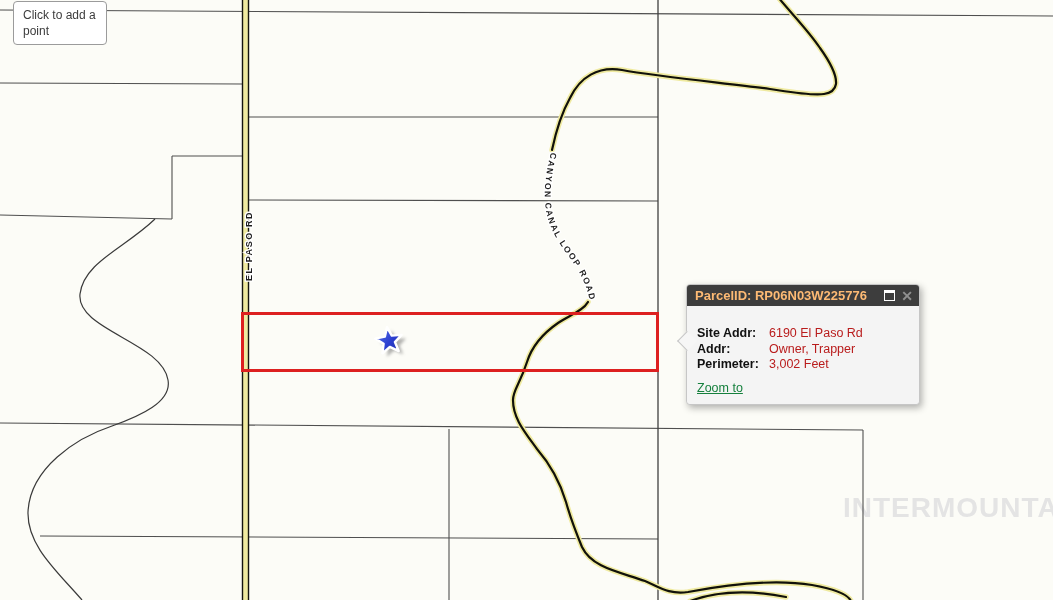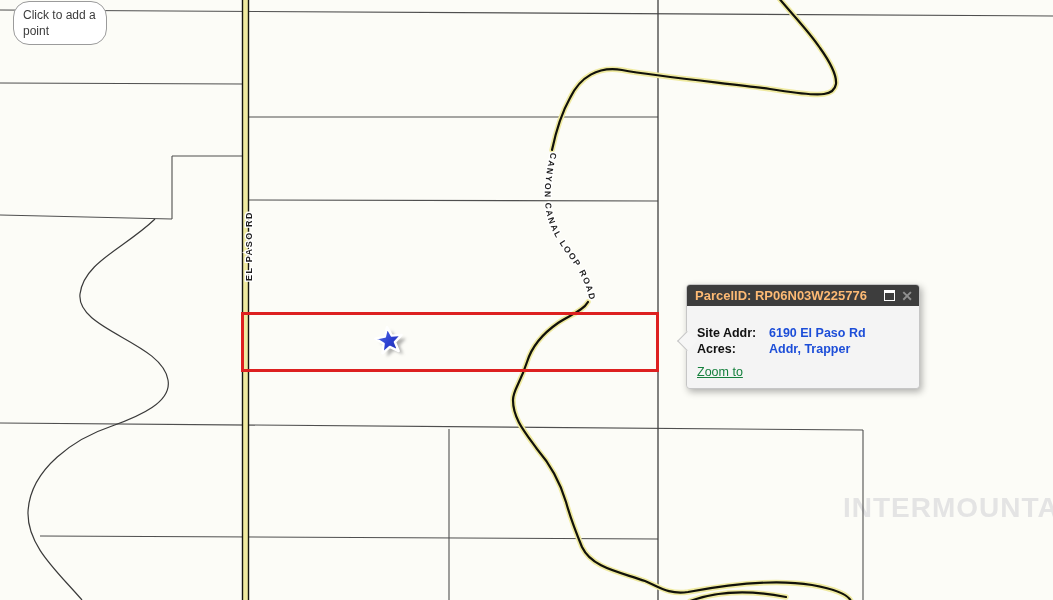--- a/index.html
+++ b/index.html
@@ -8,40 +8,40 @@
 
   
   .watermark{position:absolute;left:843px;top:492px;font-size:28px;font-weight:bold;
     letter-spacing:1px;color:#e4e4e4;white-space:nowrap;user-select:none;}
 
   
   .map-svg{position:absolute;left:0;top:0;}
 
   
   .add-point-tip{position:absolute;left:13px;top:1px;width:74px;
-    background:#ffffff;border:1px solid #9b9b9b;border-radius:16px;
+    background:#ffffff;border:1px solid #9b9b9b;border-radius:4px;
     padding:5px 9px;font-size:12px;line-height:1.35;color:#3c3c3c;}
 
   
   .popup{position:absolute;left:686px;top:284px;width:232px;
     background:#f4f4f4;border:1px solid #c6c6c6;border-radius:4px;
     box-shadow:2px 3px 7px rgba(0,0,0,.3);font-size:12.5px;color:#222;}
   .popup-pointer{position:absolute;left:-7px;top:49px;width:13px;height:13px;
     background:#f6f6f6;border-left:1px solid #c6c6c6;border-bottom:1px solid #c6c6c6;
     transform:rotate(45deg);}
   .popup-title-bar{position:relative;background:#3d3d3d;border-radius:3px 3px 0 0;
     height:21px;display:flex;align-items:center;padding:0 8px;}
   .popup-title-text{color:#fdba74;font-weight:bold;font-size:13px;white-space:nowrap;}
   .titlebar-icons{position:absolute;right:6px;top:0;height:21px;display:flex;align-items:center;gap:6px;}
   .max-icon{width:9px;height:7px;border:1px solid #fff;border-top:3px solid #fff;display:inline-block;cursor:pointer;}
   .close-icon{color:#909090;font-size:14px;font-weight:bold;line-height:1;cursor:pointer;}
   .popup-body{padding:20px 10px 9px 10px;background:#f4f4f4;border-radius:0 0 4px 4px;}
   .info-row{display:flex;line-height:15.5px;}
   .info-label{width:72px;font-weight:bold;color:#111;flex:none;}
-  .info-value{color:#1d4ed8;font-weight:bold;}
+  .info-value{color:#b91c1c;}
   .zoom-link{display:inline-block;margin-top:8px;color:#15803d;text-decoration:underline;cursor:pointer;}
 </style>
 </head>
 <body>
 
 <div class="watermark">INTERMOUNTAIN</div>
 
 <svg class="map-svg" width="1053" height="600" viewBox="0 0 1053 600">
   <defs>
     <linearGradient id="starGrad" x1="0" y1="0" x2="1" y2="1">
@@ -115,18 +115,22 @@
       <span class="max-icon"></span>
       <span class="close-icon">✕</span>
     </span>
   </div>
   <div class="popup-body">
     <div class="info-row">
       <span class="info-label">Site Addr:</span>
       <span class="info-value">6190 El Paso Rd</span>
     </div>
     <div class="info-row">
-      <span class="info-label">Acres:</span>
-      <span class="info-value">Addr, Trapper</span>
+      <span class="info-label">Addr:</span>
+      <span class="info-value">Owner, Trapper</span>
+    </div>
+    <div class="info-row">
+      <span class="info-label">Perimeter:</span>
+      <span class="info-value">3,002 Feet</span>
     </div>
     <a class="zoom-link">Zoom to</a>
   </div>
 </div>
 
 </body></html>

